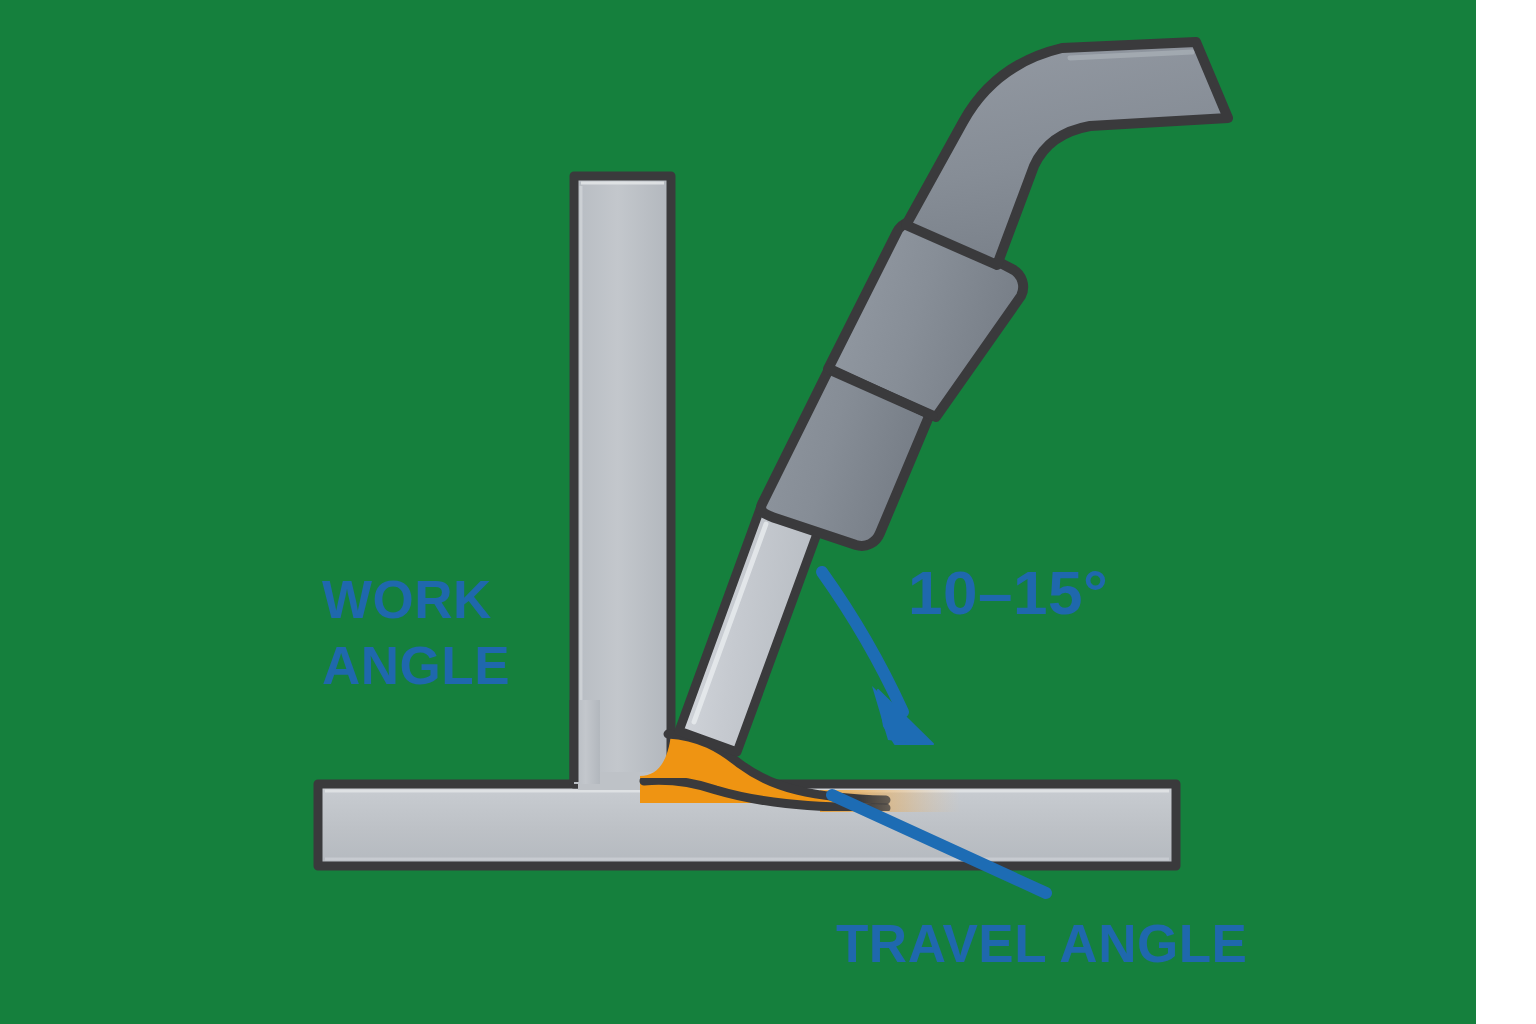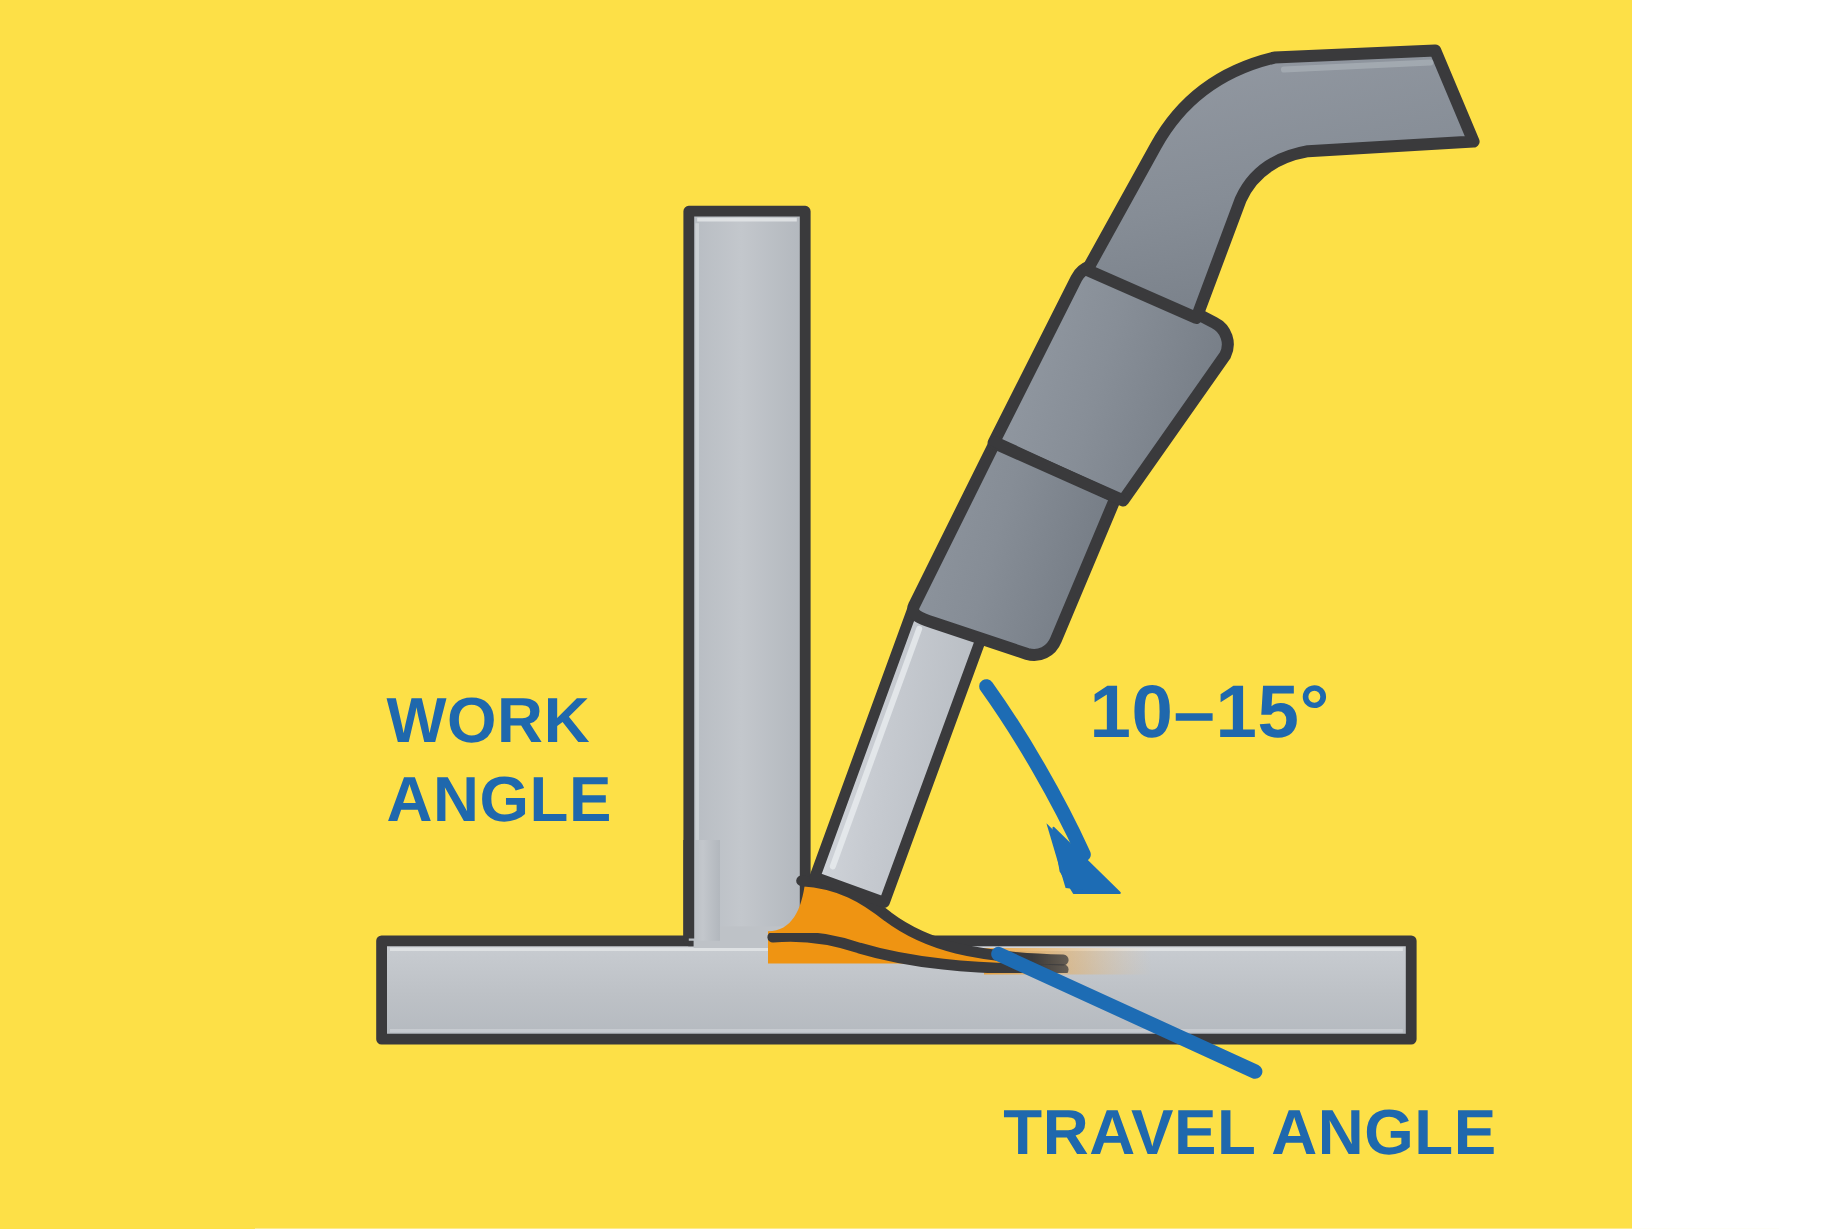--- a/index.html
+++ b/index.html
@@ -8,23 +8,23 @@
     background: #ffffff;
   }
   body {
     width: 1536px;
     height: 1024px;
     font-family: "Liberation Sans", sans-serif;
     overflow: hidden;
   }
   #diagram-root {
     position: relative;
-    width: 1360px;
+    width: 1476px;
     height: 1024px;
-    background: #fde047;
+    background: #15803d;
     text-align: center;
   }
   svg.diagram {
     display: block;
     width: 1536px;
     height: 1024px;
   }
   .label-text {
     font-family: "Liberation Sans", sans-serif;
     font-weight: bold;

